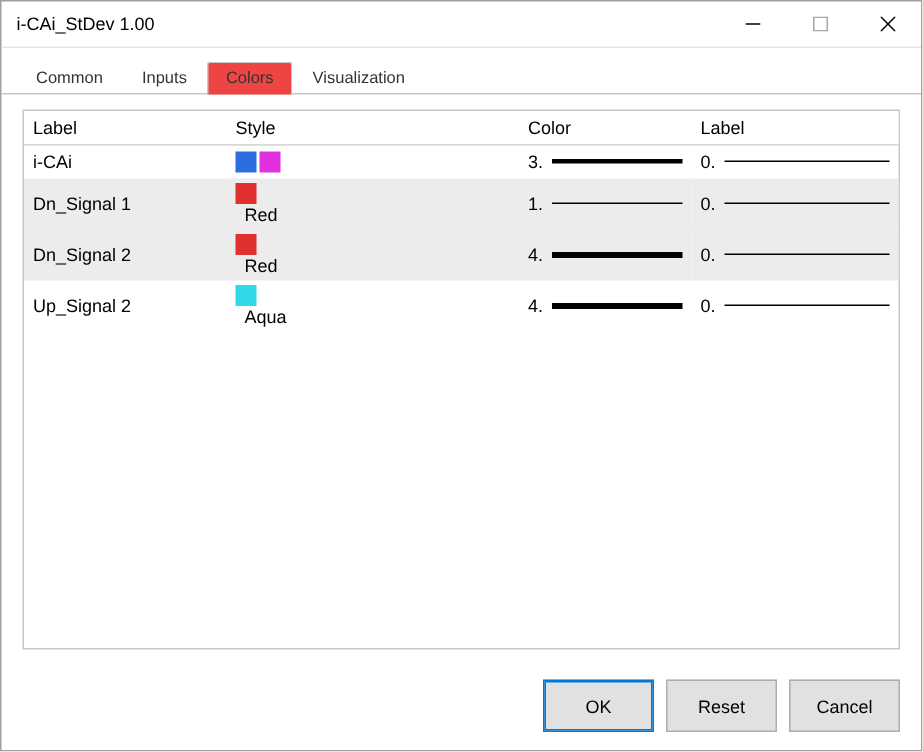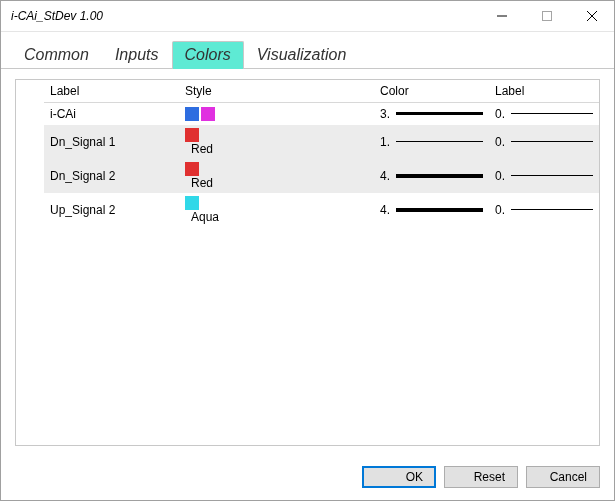--- a/index.html
+++ b/index.html
@@ -19,21 +19,20 @@
     flex-direction: column;
     background: #fff;
   }
   
   .titlebar {
     height: 30px;
     display: flex;
     align-items: center;
     padding-left: 10px;
     border-bottom: 1px solid #e5e5e5;
-    font-style: italic;
   }
   .titlebar .title {
     flex: 1;
     font-size: 12px;
   }
   .win-controls {
     display: flex;
     height: 100%;
   }
   .win-btn {
@@ -48,51 +47,49 @@
   .tabstrip {
     display: flex;
     align-items: flex-end;
     padding: 8px 10px 0 10px;
     gap: 0;
     border-bottom: 1px solid #c8c8c8;
     position: relative;
   }
   .tab {
     padding: 4px 12px 5px 12px;
-    font-size: 16px;
+    font-size: 11px;
     border: 1px solid transparent;
     border-bottom: none;
     position: relative;
     top: 1px;
     color: #333;
     cursor: default;
-    font-style: italic;
   }
   .tab.active {
     border-color: #c8c8c8;
-    background: #5eead4;
+    background: #ef4444;
     border-top-left-radius: 2px;
     border-top-right-radius: 2px;
   }
   
   .content {
     flex: 1;
     padding: 10px 14px;
     box-sizing: border-box;
     display: flex;
     flex-direction: column;
   }
   .grid-frame {
     flex: 1;
     border: 1px solid #c8c8c8;
     box-sizing: border-box;
     display: flex;
     flex-direction: column;
     overflow: hidden;
-    padding-left: 28px;
   }
   table.grid {
     border-collapse: collapse;
     width: 100%;
     table-layout: fixed;
   }
   table.grid th {
     text-align: left;
     font-weight: normal;
     font-size: 12px;
@@ -129,28 +126,27 @@
   }
   
   .button-bar {
     display: flex;
     justify-content: flex-end;
     gap: 8px;
     padding: 10px 14px 12px 14px;
   }
   .btn {
     min-width: 74px;
-    height: 22px;
+    height: 35px;
     border: 1px solid #adadad;
     background: #e1e1e1;
     font-size: 12px;
     font-family: inherit;
     padding: 0 12px;
     box-sizing: border-box;
-    text-align: right;
   }
   .btn.default {
     border: 1px solid #0078d7;
     outline: 1px solid #0078d7;
     outline-offset: -2px;
   }
 </style>
 </head>
 <body>
 

